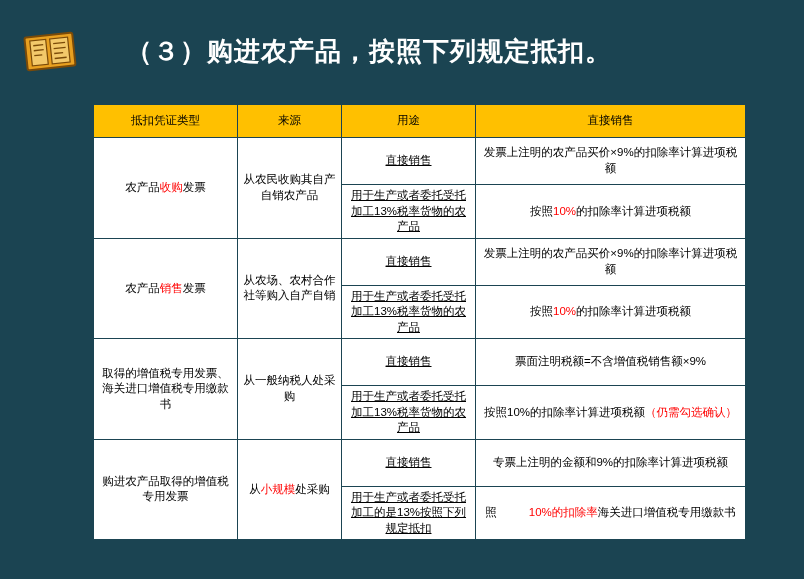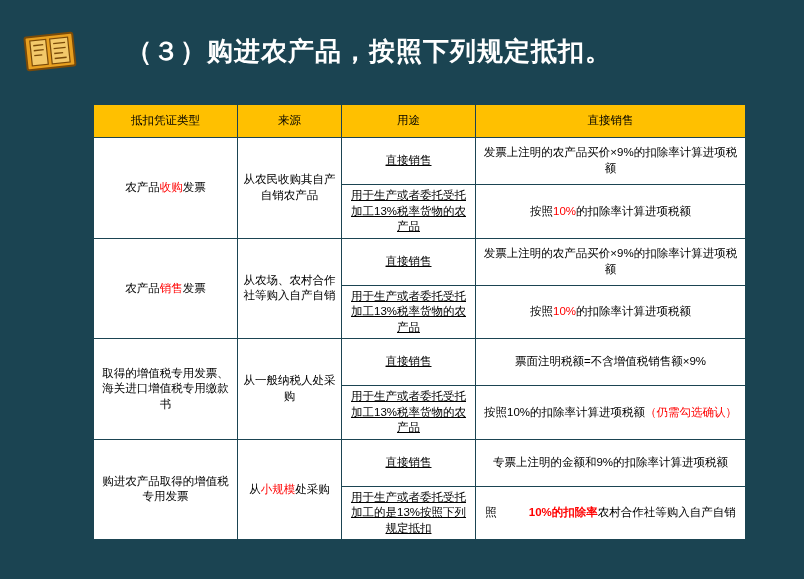--- a/index.html
+++ b/index.html
@@ -92,21 +92,21 @@
   }
   td.amt-cell {
     font-size: 12px;
     margin-left: 32px;
   }
   .hl {
     color: #ff0000;
   }
   .hl-b {
     color: #ff0000;
-    font-weight: bold;
+    font-weight: normal;
     padding-left: 32px;
   }
   .row-tall td { height: 40px; }
 </style>
 </head>
 <body>
 
 <div class="slide">
 
   <div class="header">
@@ -194,20 +194,20 @@
           <td class="type-cell" rowspan="2">购进农产品取得的增值税专用发票</td>
           <td class="src-cell" rowspan="2">
             <span>从</span><span class="hl">小规模</span><span>处采购</span>
           </td>
           <td class="use-cell">直接销售</td>
           <td class="amt-cell">专票上注明的金额和9%的扣除率计算进项税额</td>
         </tr>
         <tr class="row-tall">
           <td class="use-cell">用于生产或者委托受托加工的是13%按照下列规定抵扣</td>
           <td class="amt-cell">
-            <span>照</span><span class="hl-b">10%的扣除率</span><span>农村合作社等购入自产自销</span>
+            <span>照</span><span class="hl-b">10%的扣除率</span><span>海关进口增值税专用缴款书</span>
           </td>
         </tr>
       </tbody>
     </table>
   </div>
 
 </div>
 
 </body></html>

